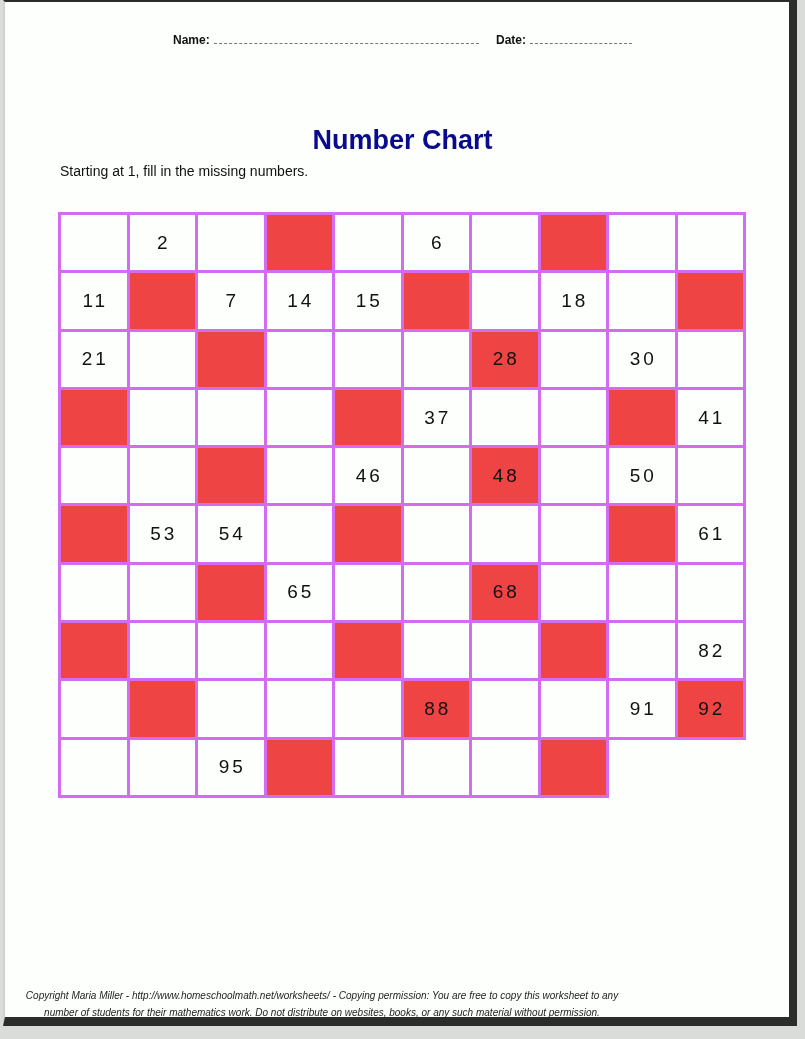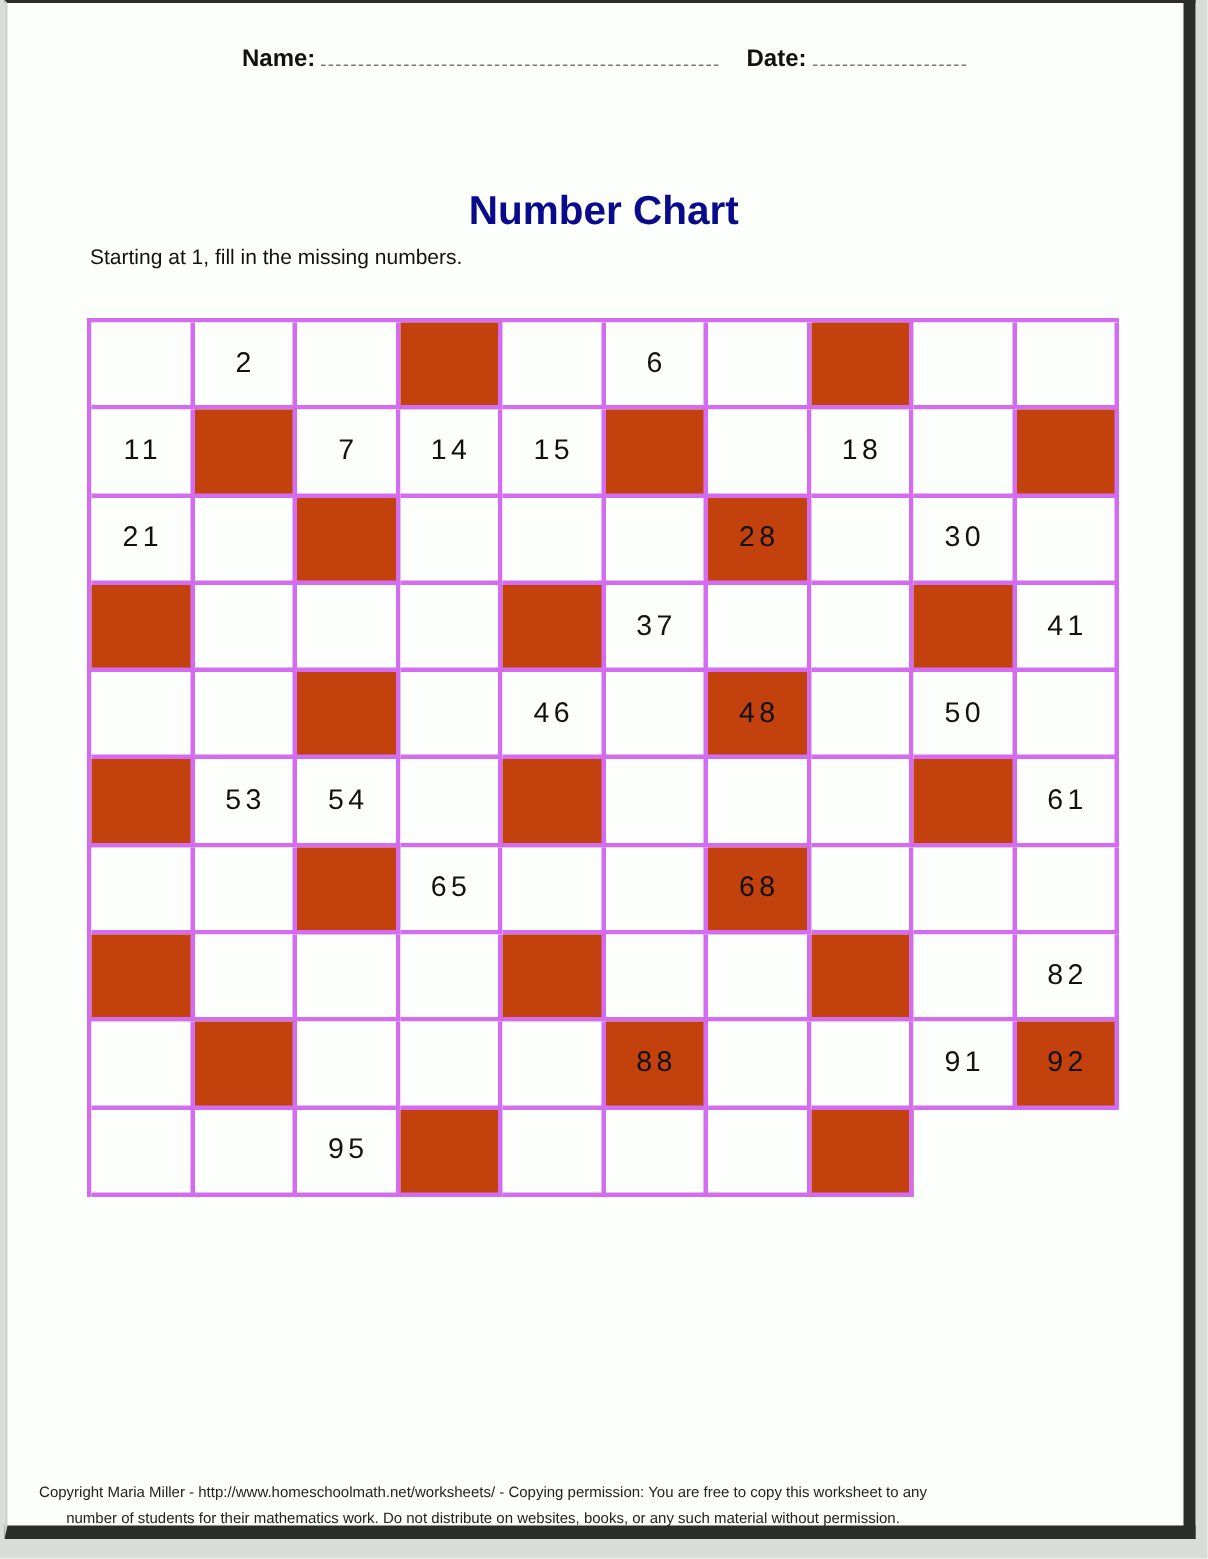--- a/index.html
+++ b/index.html
@@ -12,21 +12,21 @@
     position: absolute; left: 3px; top: 0; width: 794px; height: 1026px;
     background: #fcfffc;
     border-top: 2px solid #2b2d2b;
     border-right: 8px solid #2b2d2b;
     border-bottom: 9px solid #2b2d2b;
     border-left: 2px solid #cfd2cf;
     box-sizing: border-box;
   }
   .header-line {
     position: absolute; left: 0; top: 31px; width: 805px; text-align: center;
-    font-size: 16px; font-weight: bold; color: #111;
+    font-size: 12px; font-weight: bold; color: #111;
   }
   .header-line .field { display: inline-block; }
   .header-line .blank {
     display: inline-block; border-bottom: 1px dashed #777; height: 12px; vertical-align: baseline;
   }
   .name-blank { width: 265px; margin-left: 4px; margin-right: 14px; }
   .date-blank { width: 102px; margin-left: 4px; }
   .title {
     position: absolute; left: 0; top: 102px; width: 805px; text-align: center;
     font-size: 27px; font-weight: bold; color: #0a0a8c; margin-top: 23px;
@@ -45,24 +45,24 @@
     box-sizing: content-box;
   }
   .cell {
     border-right: 3px solid #d36cf0;
     border-bottom: 3px solid #d36cf0;
     background: #fcfffc;
     display: flex; align-items: center; justify-content: center;
     font-size: 19px; color: #111; letter-spacing: 3px;
     box-sizing: border-box; padding-left: 3px;
   }
-  .cell.hl { background: #c2410c; }
+  .cell.hl { background: #ef4444; }
   .footer {
     position: absolute; left: 0; top: 987px; width: 644px; text-align: center;
-    font-size: 10px; color: #222; line-height: 17px;
+    font-size: 10px; font-style: italic; color: #222; line-height: 17px;
   }
 </style>
 </head>
 <body>
 
 <div class="page"></div>
 
 <div class="header-line">
   <span class="field">
     <span>Name:</span><span class="blank name-blank"></span>

